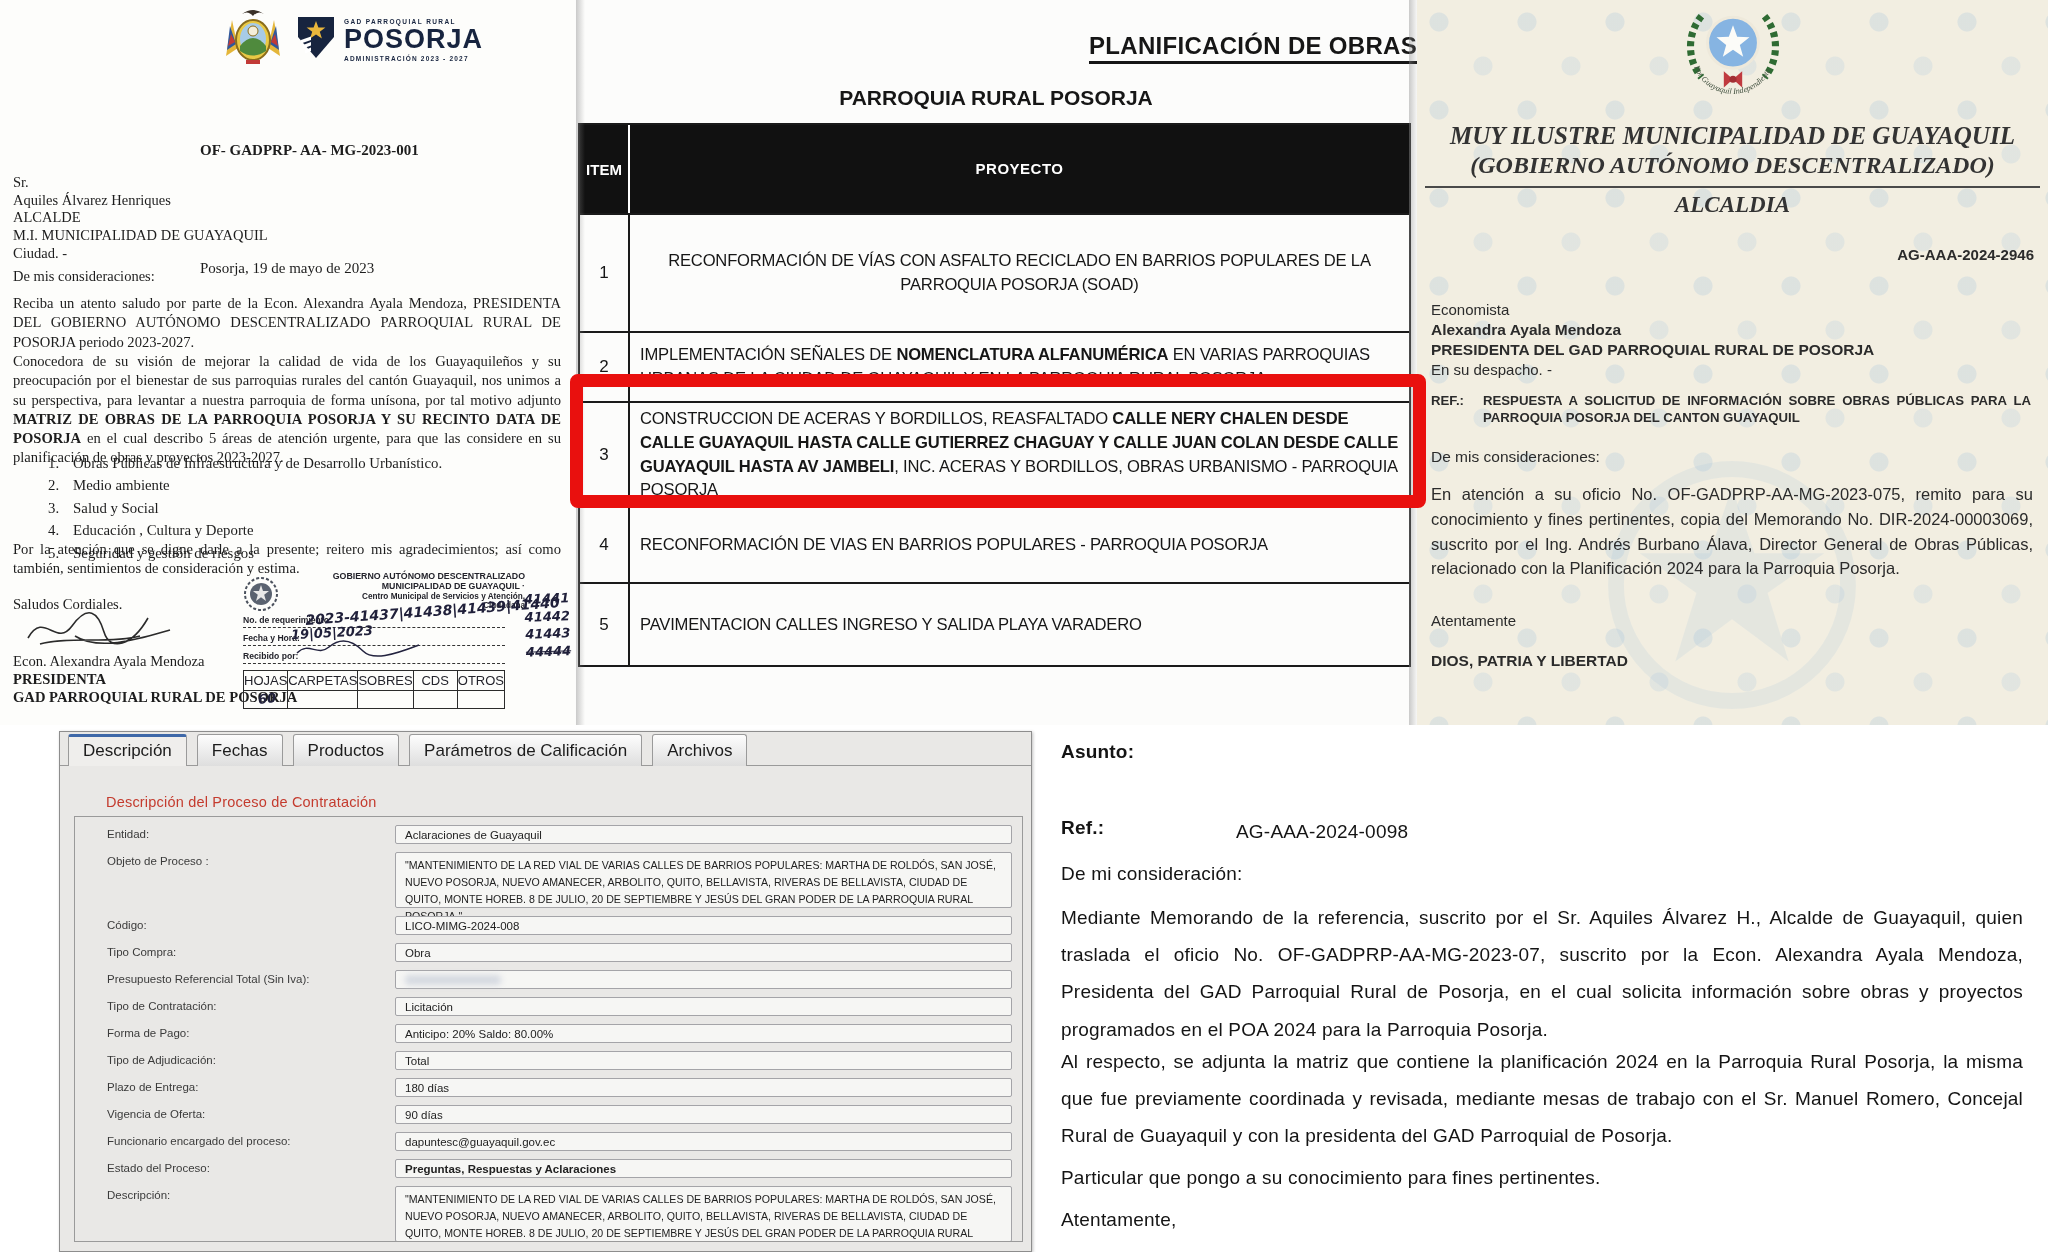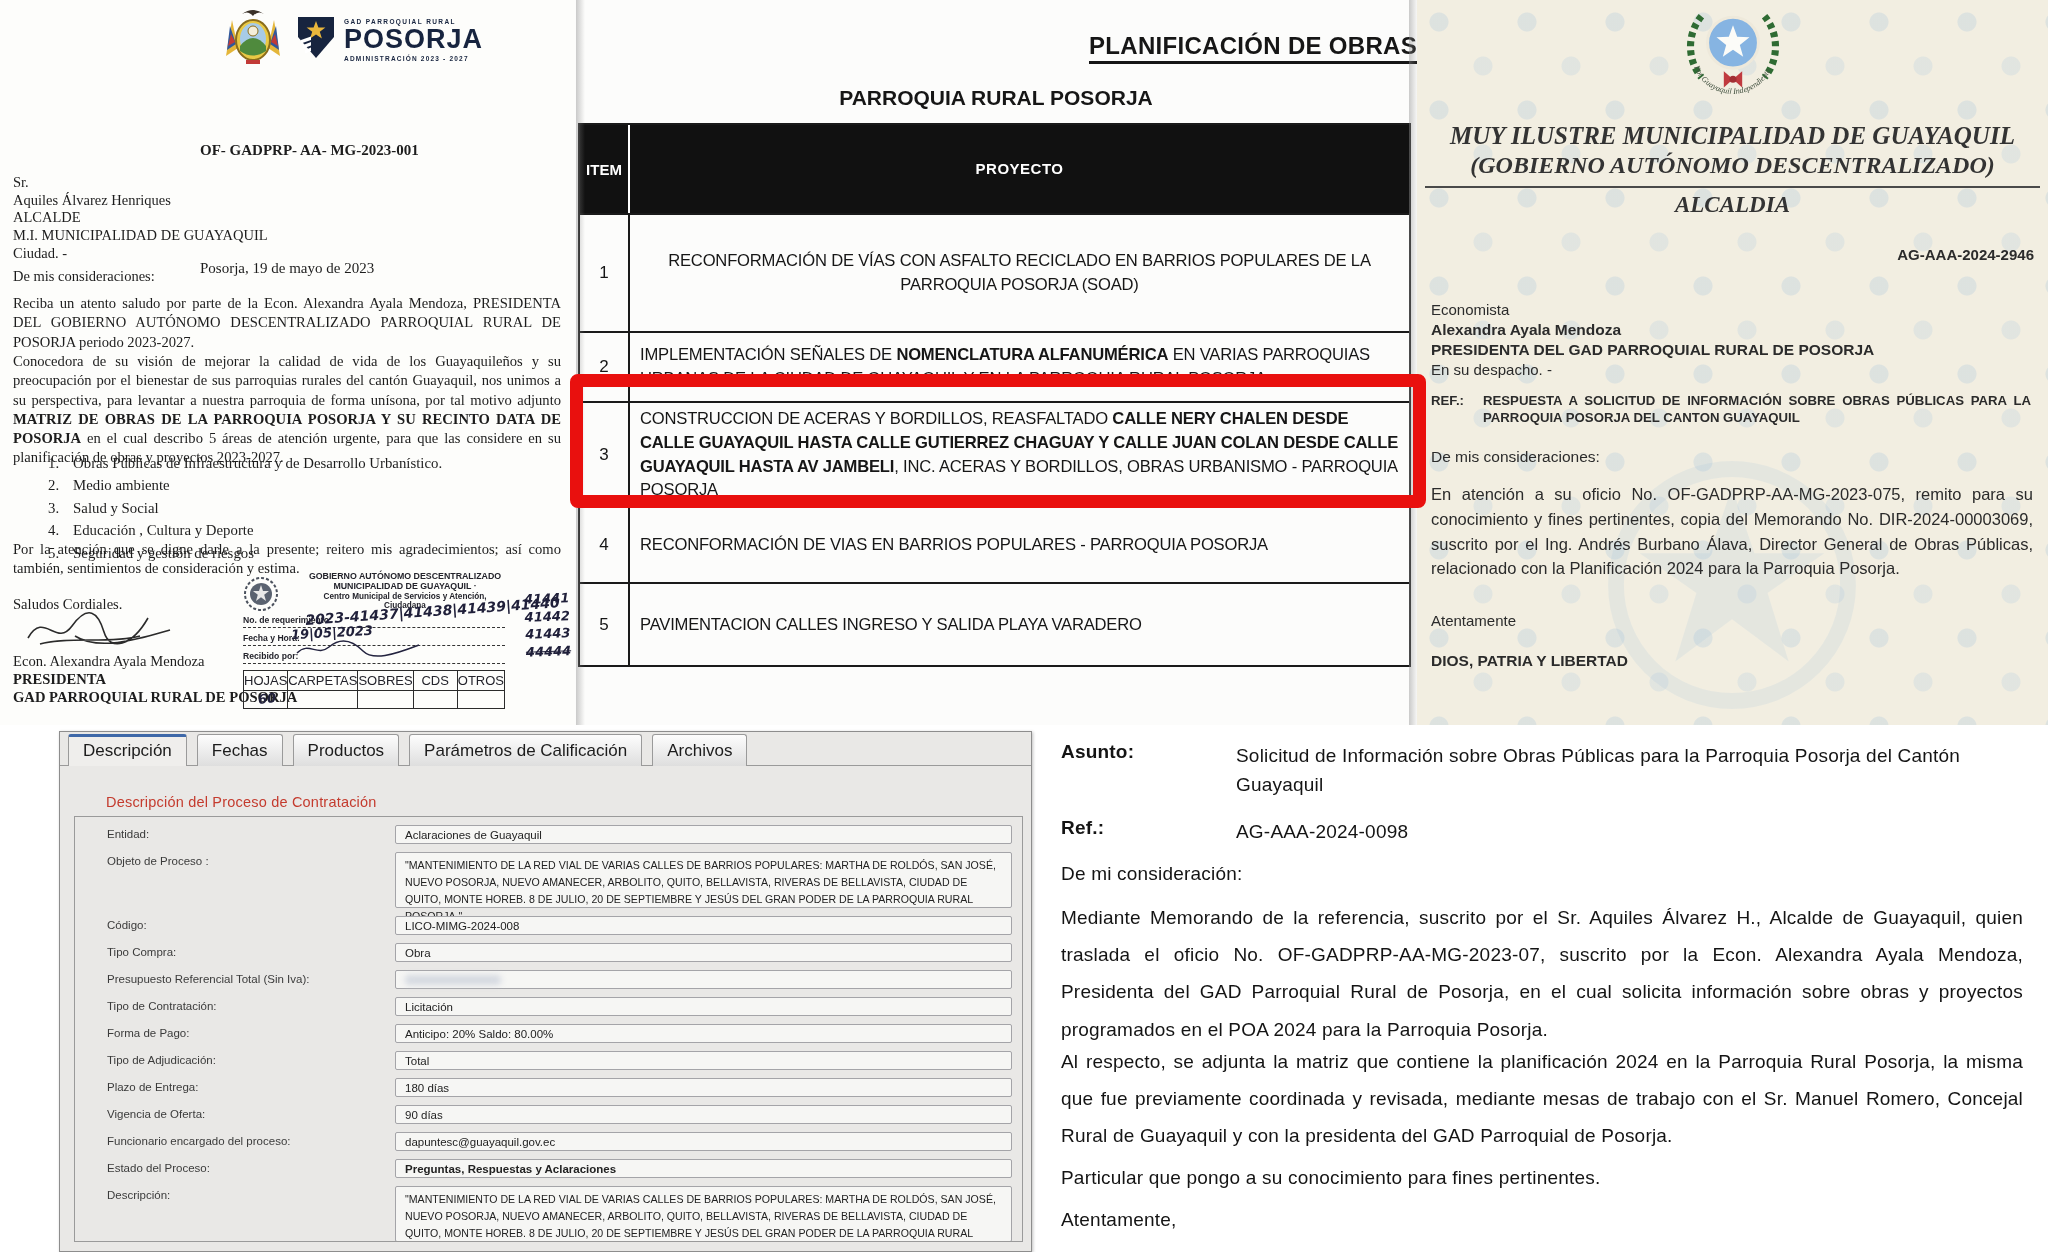--- a/index.html
+++ b/index.html
@@ -28,21 +28,21 @@
   .doc1 .list .li{display:flex;gap:14px}
   .doc1 .closing1{top:540px}
   .doc1 .closing2{position:absolute;left:13px;top:596px;font-size:14.6px}
   .doc1 .signblock{position:absolute;left:13px;top:652px;font-size:14.6px;line-height:1.25}
   .doc1 .signblock .b{font-weight:bold}
   .sig-svg{position:absolute;left:20px;top:606px;z-index:5}
 
   
   .stamp{position:absolute;left:243px;top:572px;width:282px;color:#23232b}
   .stamp .seal{position:absolute;left:0;top:4px}
-  .stamp .orghead{margin-left:42px;text-align:center;line-height:1.12}
+  .stamp .orghead{margin-left:42px;text-align:right;line-height:1.12}
   .stamp .orghead .o1{font-family:"Liberation Sans",sans-serif;font-weight:bold;font-size:8.8px}
   .stamp .orghead .o2{font-family:"Liberation Sans",sans-serif;font-weight:bold;font-size:8.8px}
   .stamp .orghead .o3{font-family:"Liberation Sans",sans-serif;font-weight:bold;font-size:8.2px}
   .stamp .orghead .o4{font-family:"Liberation Sans",sans-serif;font-weight:bold;font-size:8.2px}
   .stamp .fld{font-family:"Liberation Sans",sans-serif;font-size:8.6px;font-weight:bold;margin-top:5px;
               border-bottom:1.5px dashed #333;padding-bottom:2px;width:262px;position:relative}
   .hand{font-family:"DejaVu Sans",sans-serif;font-style:italic;color:#20203a;font-weight:bold}
   .hw-req{position:absolute;left:62px;top:-12px;font-size:14px;transform:rotate(-4deg);white-space:nowrap}
   .hw-date{position:absolute;left:48px;top:-8px;font-size:13px;transform:rotate(-3deg)}
   .hw-side{position:absolute;left:282px;top:18px;line-height:1.35;font-size:13px;transform:rotate(-2deg)}
@@ -458,21 +458,20 @@
       <div class="f-row">
         <div class="f-label">Descripción:</div>
         <div class="f-value tall">"MANTENIMIENTO DE LA RED VIAL DE VARIAS CALLES DE BARRIOS POPULARES: MARTHA DE ROLDÓS, SAN JOSÉ, NUEVO POSORJA, NUEVO AMANECER, ARBOLITO, QUITO, BELLAVISTA, RIVERAS DE BELLAVISTA, CIUDAD DE QUITO, MONTE HOREB. 8 DE JULIO, 20 DE SEPTIEMBRE Y JESÚS DEL GRAN PODER DE LA PARROQUIA RURAL POSORJA."</div>
       </div>
     </div>
   </div>
 
   <div class="doc5">
     <div class="lrow asunto">
       <div class="lbl">Asunto:</div>
-      <div class="txt">Solicitud de Información sobre Obras Públicas para la Parroquia Posorja del Cantón Guayaquil</div>
     </div>
     <div class="lrow refr">
       <div class="lbl">Ref.:</div>
       <div class="txt">AG-AAA-2024-0098</div>
     </div>
     <div class="salut">De mi consideración:</div>
     <div class="para pp1">Mediante Memorando de la referencia, suscrito por el Sr. Aquiles Álvarez H., Alcalde de Guayaquil, quien traslada el oficio No. OF-GADPRP-AA-MG-2023-07, suscrito por la Econ. Alexandra Ayala Mendoza, Presidenta del GAD Parroquial Rural de Posorja, en el cual solicita información sobre obras y proyectos programados en el POA 2024 para la Parroquia Posorja.</div>
     <div class="para pp2">Al respecto, se adjunta la matriz que contiene la planificación 2024 en la Parroquia Rural Posorja, la misma que fue previamente coordinada y revisada, mediante mesas de trabajo con el Sr. Manuel Romero, Concejal Rural de Guayaquil y con la presidenta del GAD Parroquial de Posorja.</div>
     <div class="para pp3">Particular que pongo a su conocimiento para fines pertinentes.</div>
     <div class="close">Atentamente,</div>

